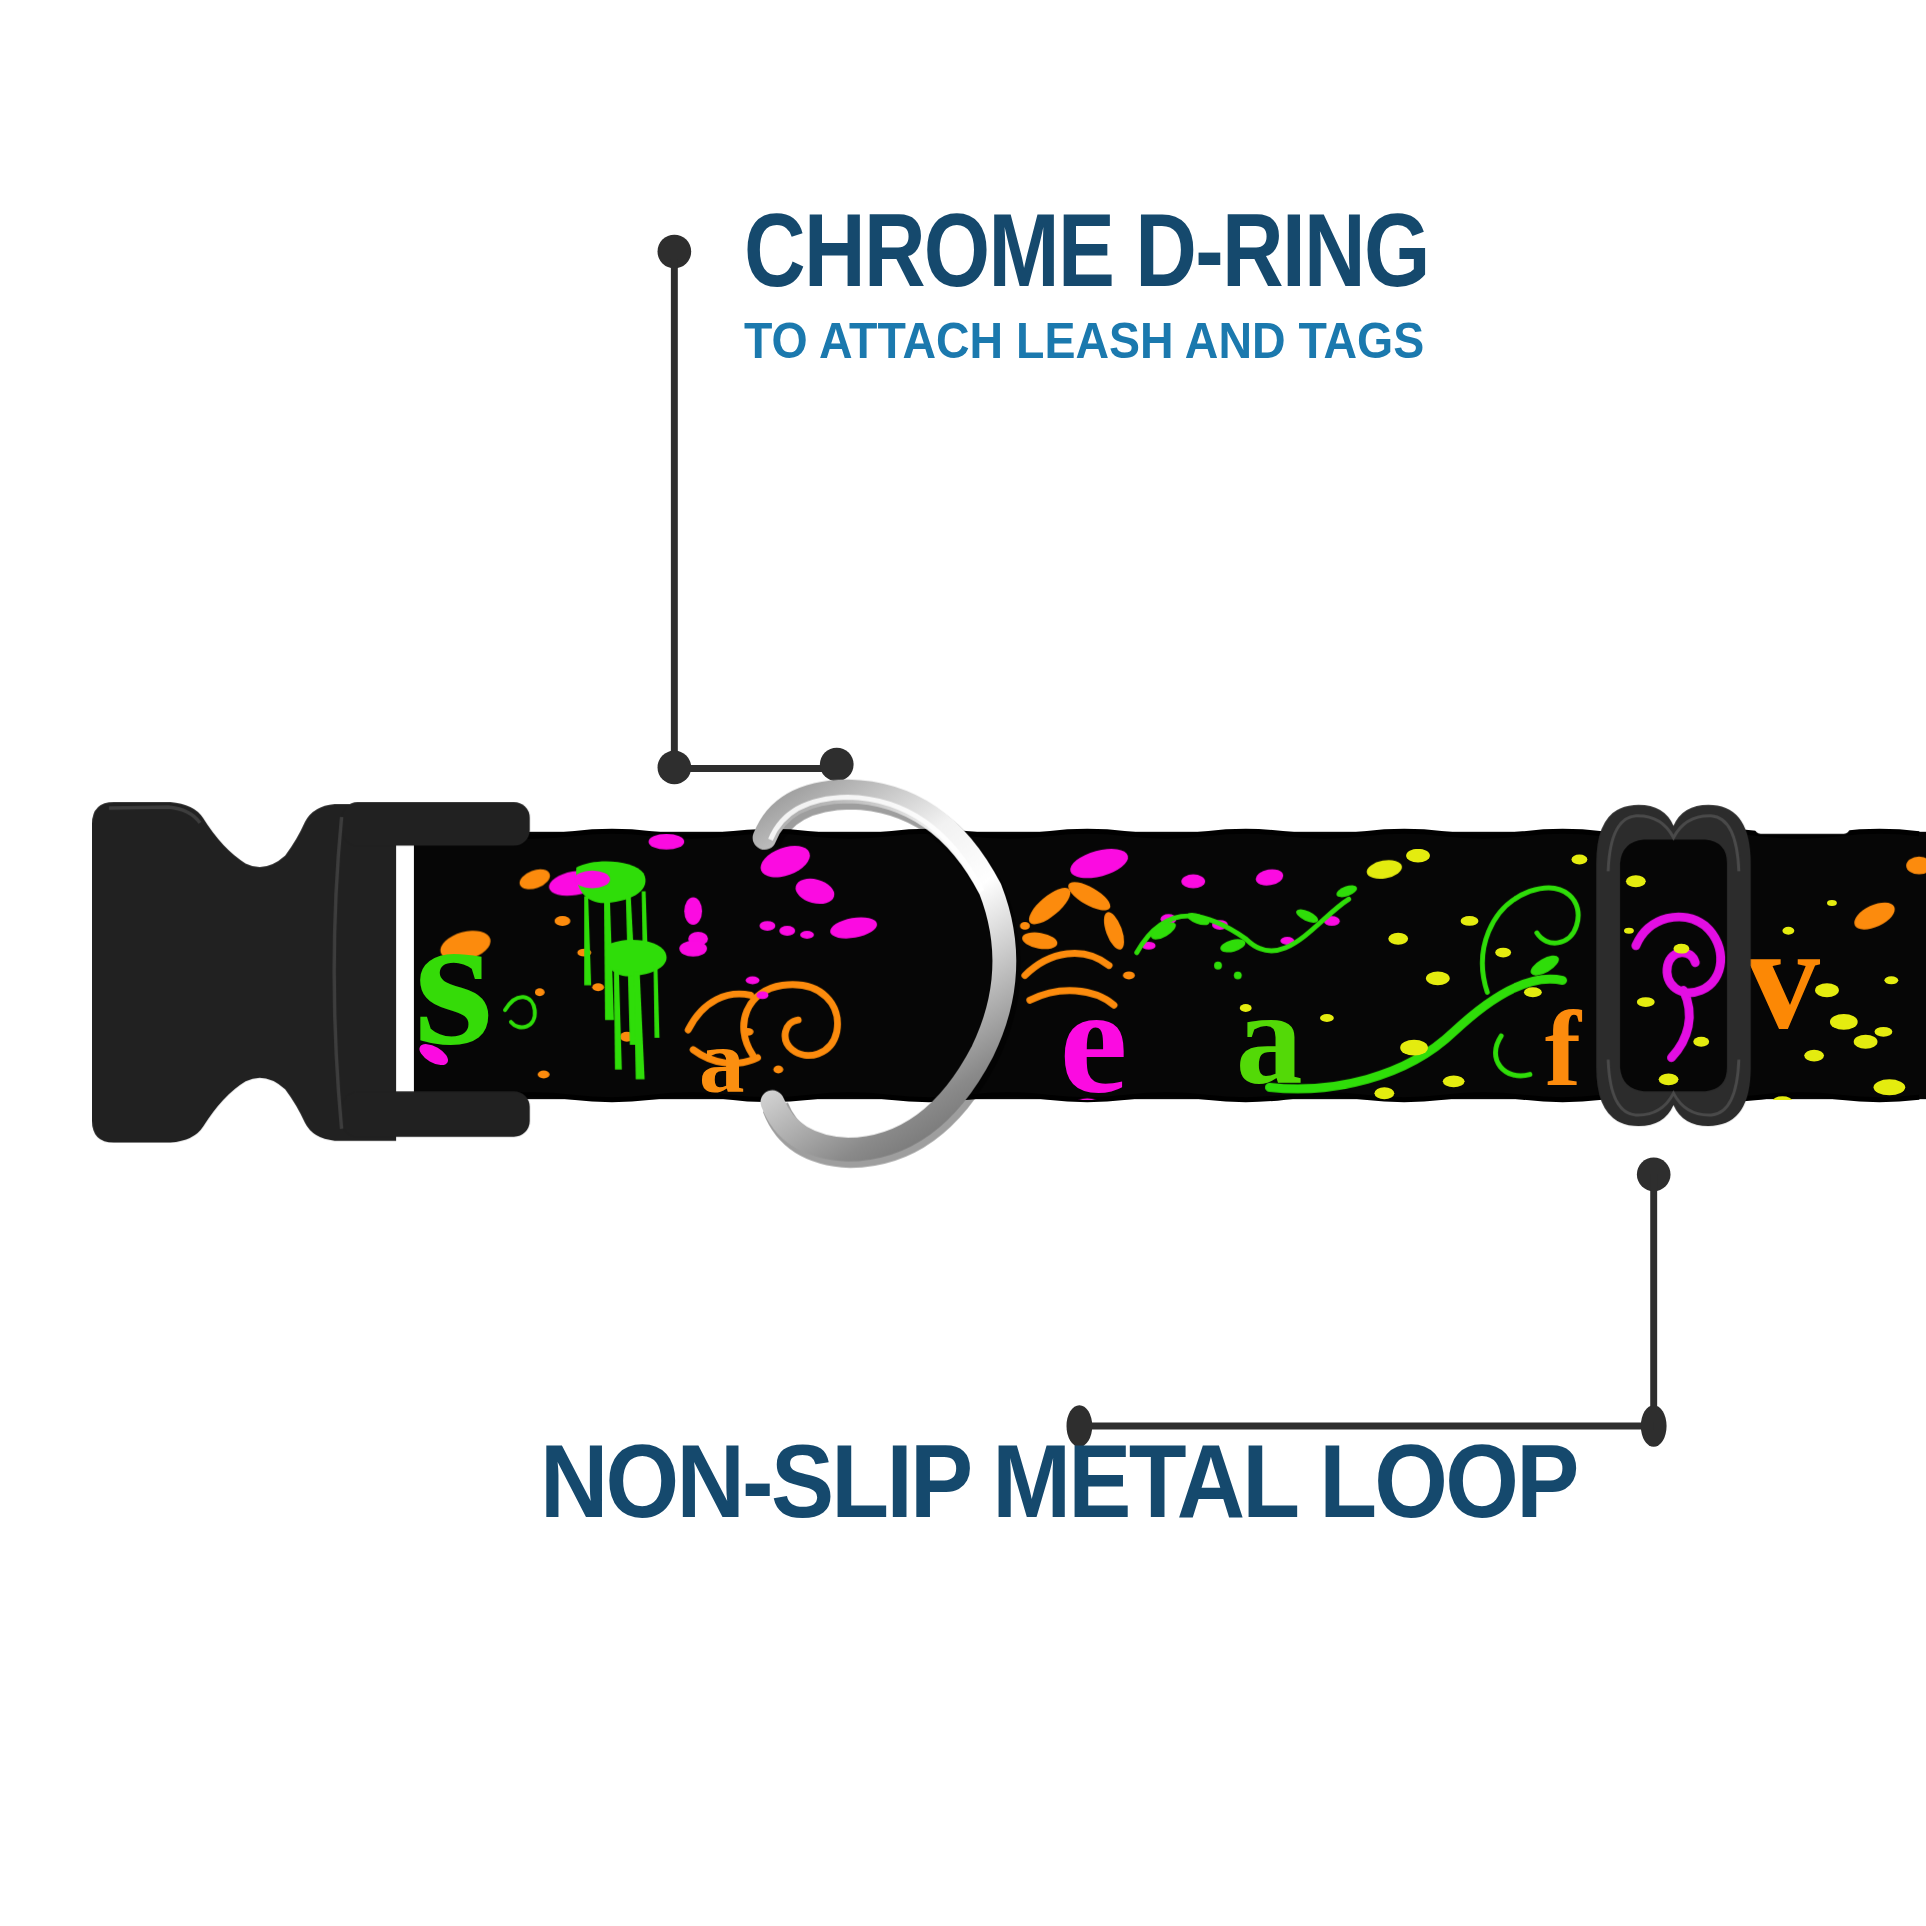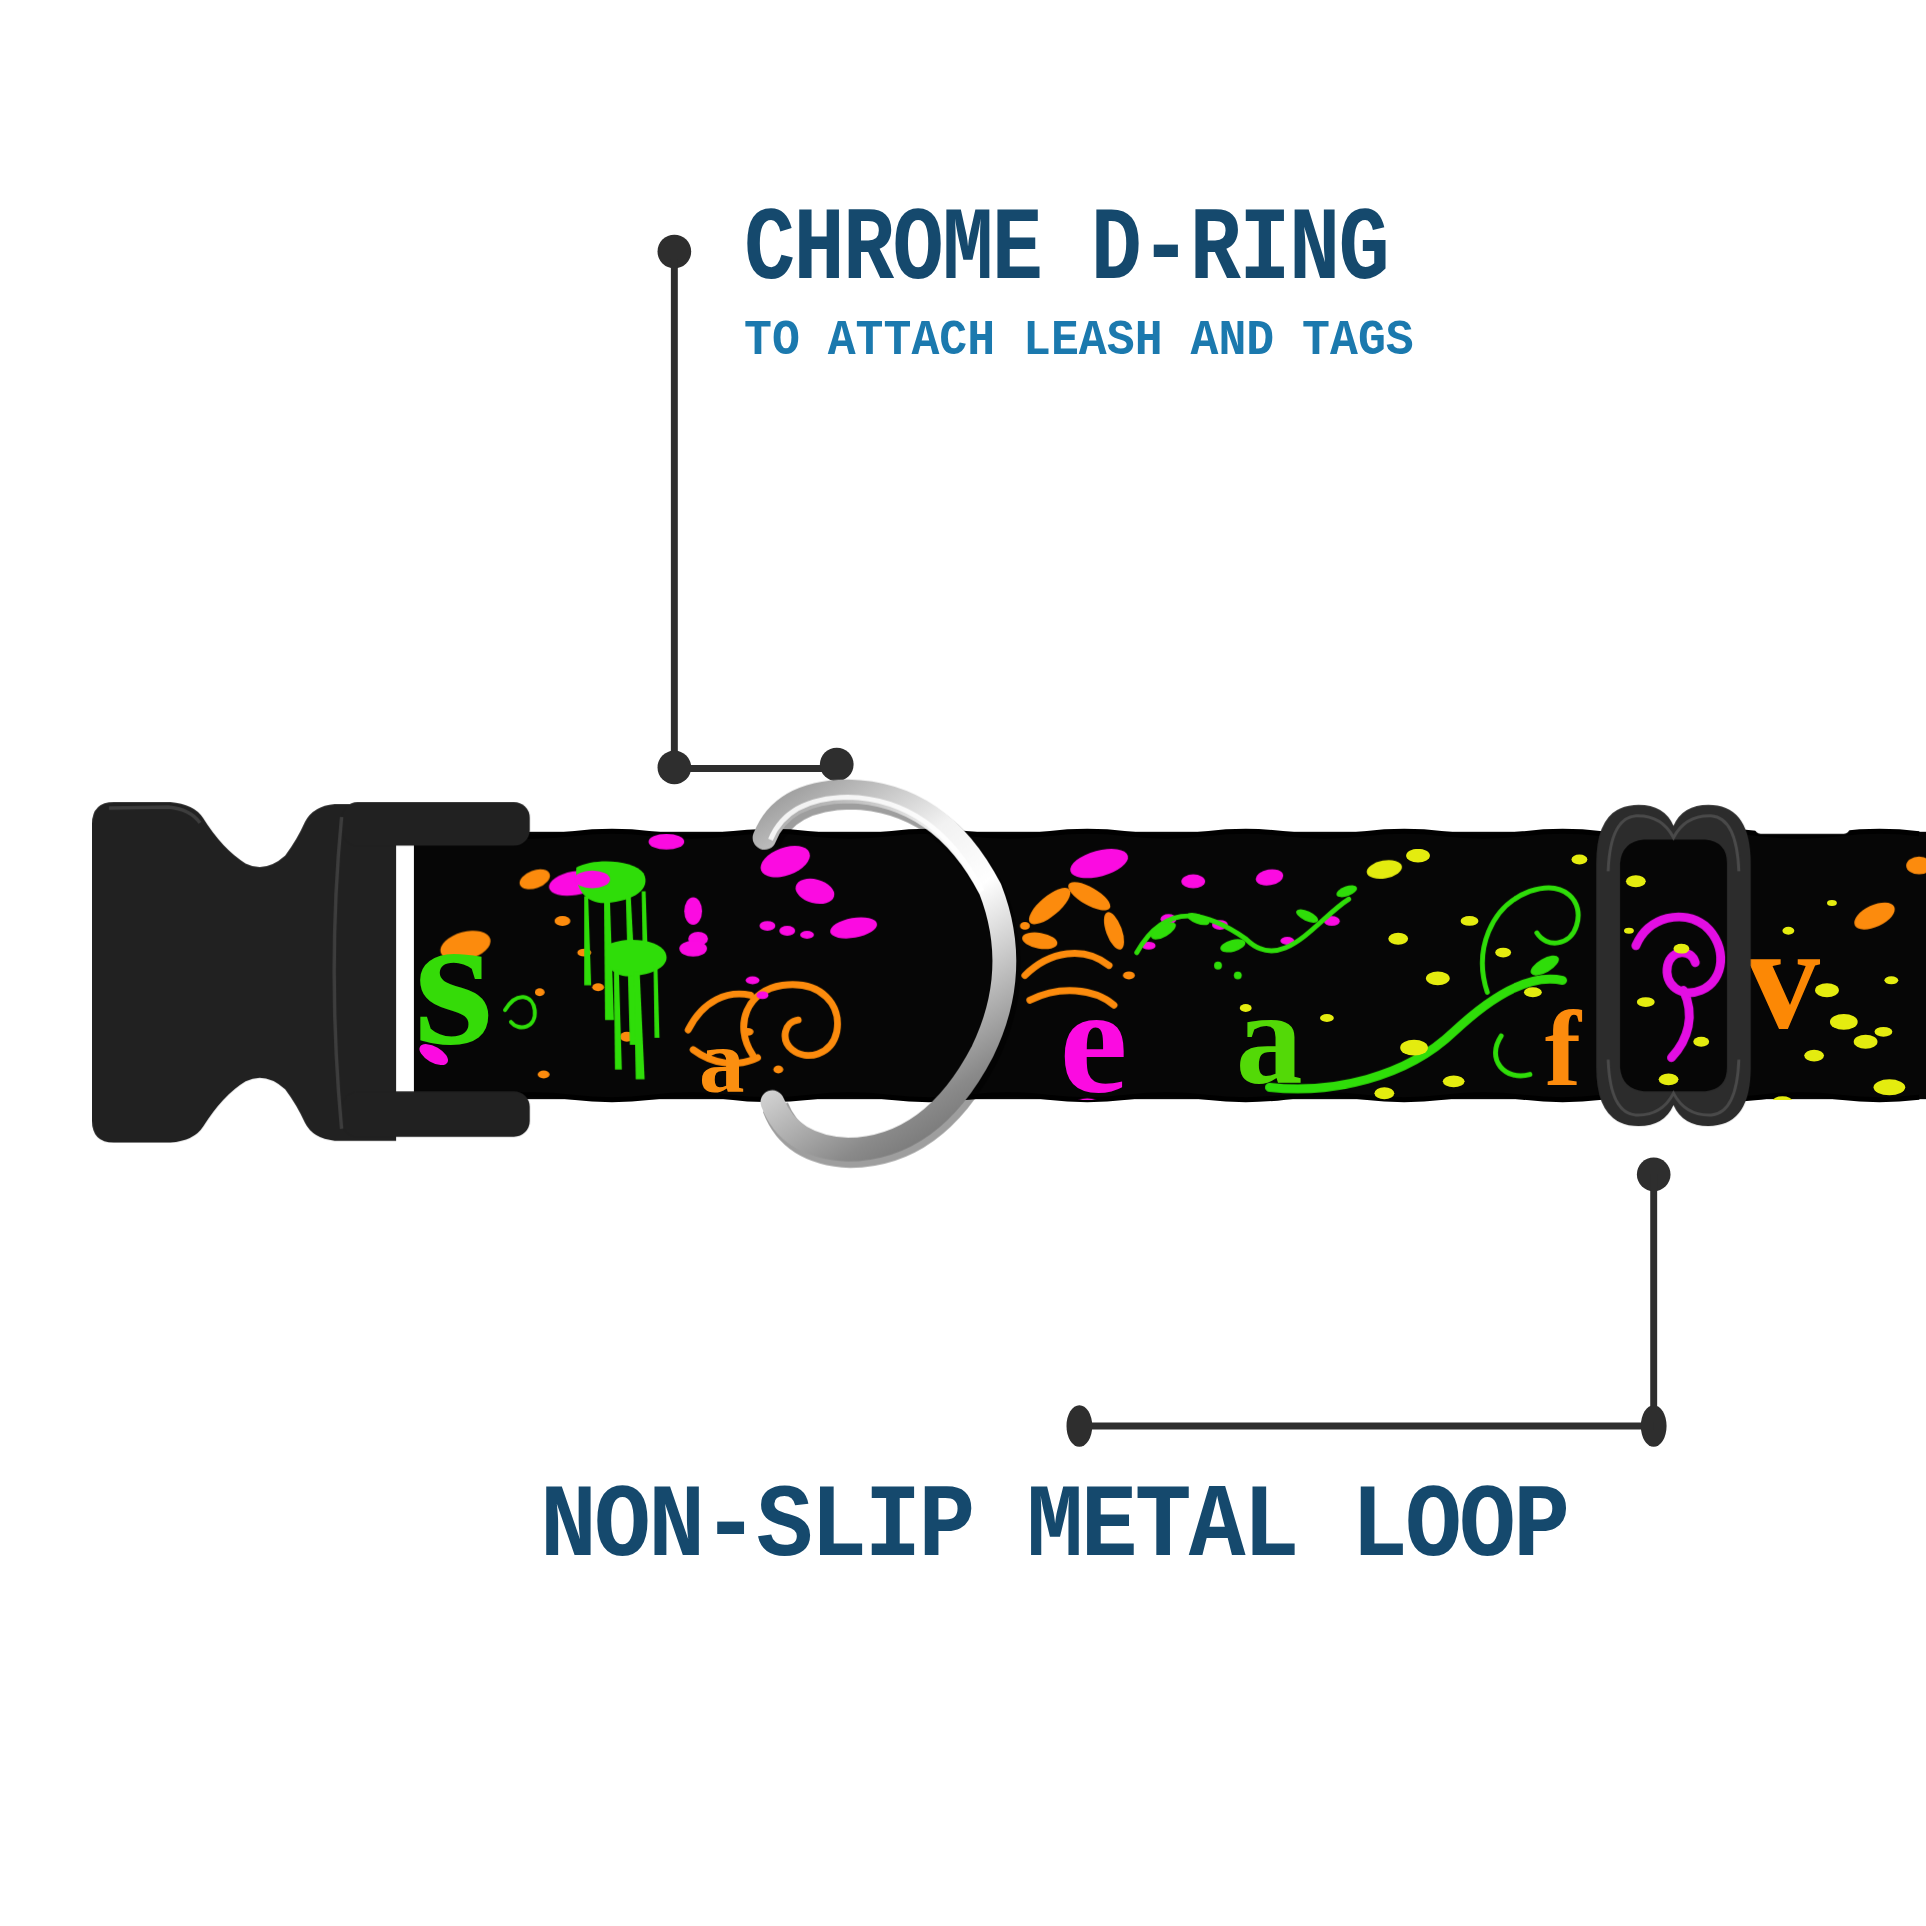--- a/index.html
+++ b/index.html
@@ -1,29 +1,29 @@
 <!DOCTYPE html>
 <html style="--page_white: #ffffff; --title_navy: #15496d; --subtitle_blue: #1b79ae; --callout_gray: #2e2e2e; --strap_black: #060606; --plastic_black: #212121; --slider_black: #2c2c2c; --neon_magenta: #e414ce; --neon_orange: #ef8d1f; --neon_green: #3fd61e; --neon_yellow: #e3ea2a; --chrome_light: #ffffff; --chrome_dark: #6a6a6a;"><head>
 <meta charset="utf-8">
 <style>
   html,body{margin:0;padding:0;background:#fff;}
   #canvas{position:relative;width:1927px;height:1927px;background:var(--page_white,#fff);overflow:hidden;
           font-family:"Liberation Sans",sans-serif;}
   #art{position:absolute;inset:0;width:100%;height:100%;}
 
   
-  .callout-text{position:absolute;font-family:Liberation Mono, monospace;}
+  .callout-text{position:absolute;}
   .c-title{font-weight:700;color:var(--title_navy,#15496d);font-size:104px;line-height:1.0;
            letter-spacing:-2px;white-space:nowrap;display:inline-block;transform-origin:left top;}
   .c-sub{font-weight:700;color:var(--subtitle_blue,#1b79ae);line-height:1.0;white-space:nowrap;
          display:inline-block;transform-origin:left top;}
   #callout-top{left:744px;top:198px;}
   #callout-top .c-title{transform:scaleX(.82);}
   #callout-top .c-sub{font-size:50px;margin-top:14px;transform:scaleX(.93);}
-  #callout-bottom{left:540px;top:1475px;}
+  #callout-bottom{left:540px;top:1429px;}
   #callout-bottom .c-title{transform:scaleX(.91);letter-spacing:-3px;}
   #callout-bottom .c-sub{font-size:51px;margin-top:17px;transform:scaleX(.94);}
 
   
   .callout-line{stroke:var(--callout_gray,#2e2e2e);stroke-width:7;fill:none;}
   .callout-dot{fill:var(--callout_gray,#2e2e2e);}
   .strap-base{fill:var(--strap_black,#060606);}
   .strap-edge{stroke:#000;stroke-width:5;fill:none;}
   .plastic{fill:var(--plastic_black,#212121);}
   .plastic-hl{stroke:#3d3d3d;stroke-width:3.5;fill:none;}

